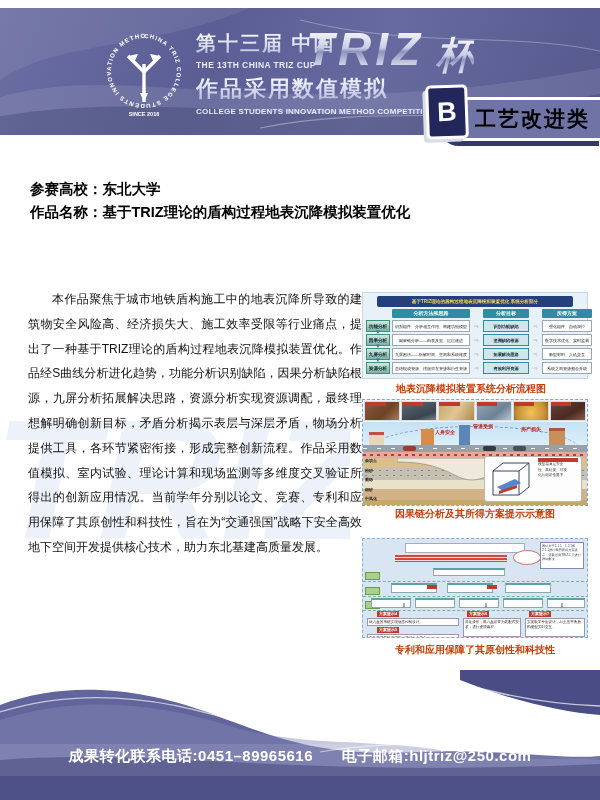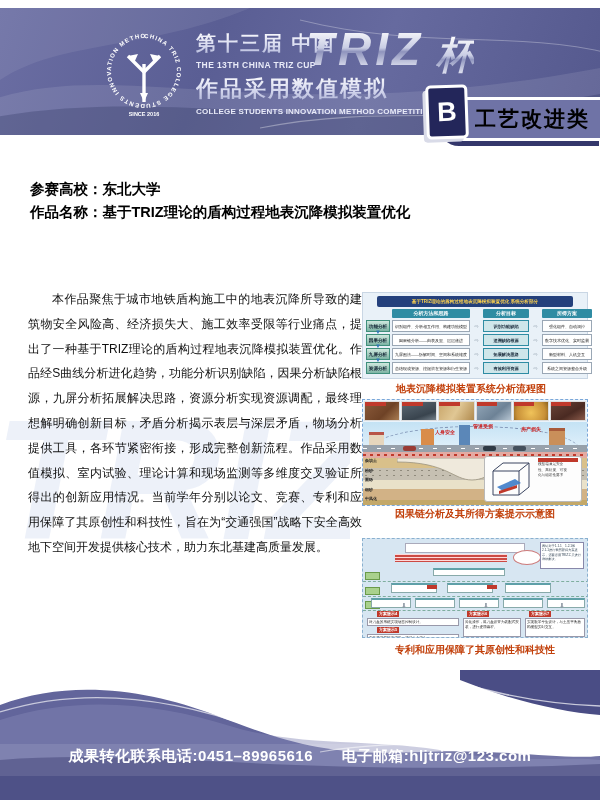--- a/index.html
+++ b/index.html
@@ -351,16 +351,16 @@
     <path d="M420,8 C470,30 540,44 600,46" stroke="rgba(255,255,255,0.7)" fill="none" stroke-width="1.4"></path>
     <path d="M0,45 C70,18 150,30 215,55 C290,84 330,96 420,92 C500,88 560,100 600,96 L600,140 L0,140 Z" fill="#62659b"></path>
     <path d="M0,60 C80,34 160,44 230,66 C300,88 380,78 450,92 C520,104 570,96 600,100 L600,140 L0,140 Z" fill="#8487b6" opacity="0.45"></path>
     <path d="M0,100 C150,88 300,118 600,104 L600,140 L0,140 Z" fill="#4e5187"></path>
     <path d="M0,52 C90,24 180,40 260,70" stroke="rgba(255,255,255,0.65)" fill="none" stroke-width="1.2"></path>
     <path d="M320,92 C420,74 520,96 600,62" stroke="rgba(255,255,255,0.55)" fill="none" stroke-width="1.2"></path>
     <rect x="0" y="84" width="600" height="32" fill="rgba(255,255,255,0.10)"></rect>
   </svg>
   <div class="footer-text">
     <span>成果转化联系电话:0451–89965616</span>
-    <span>电子邮箱:hljtriz@123.com</span>
+    <span>电子邮箱:hljtriz@250.com</span>
   </div>
 
 </div>
 
 </body></html>

